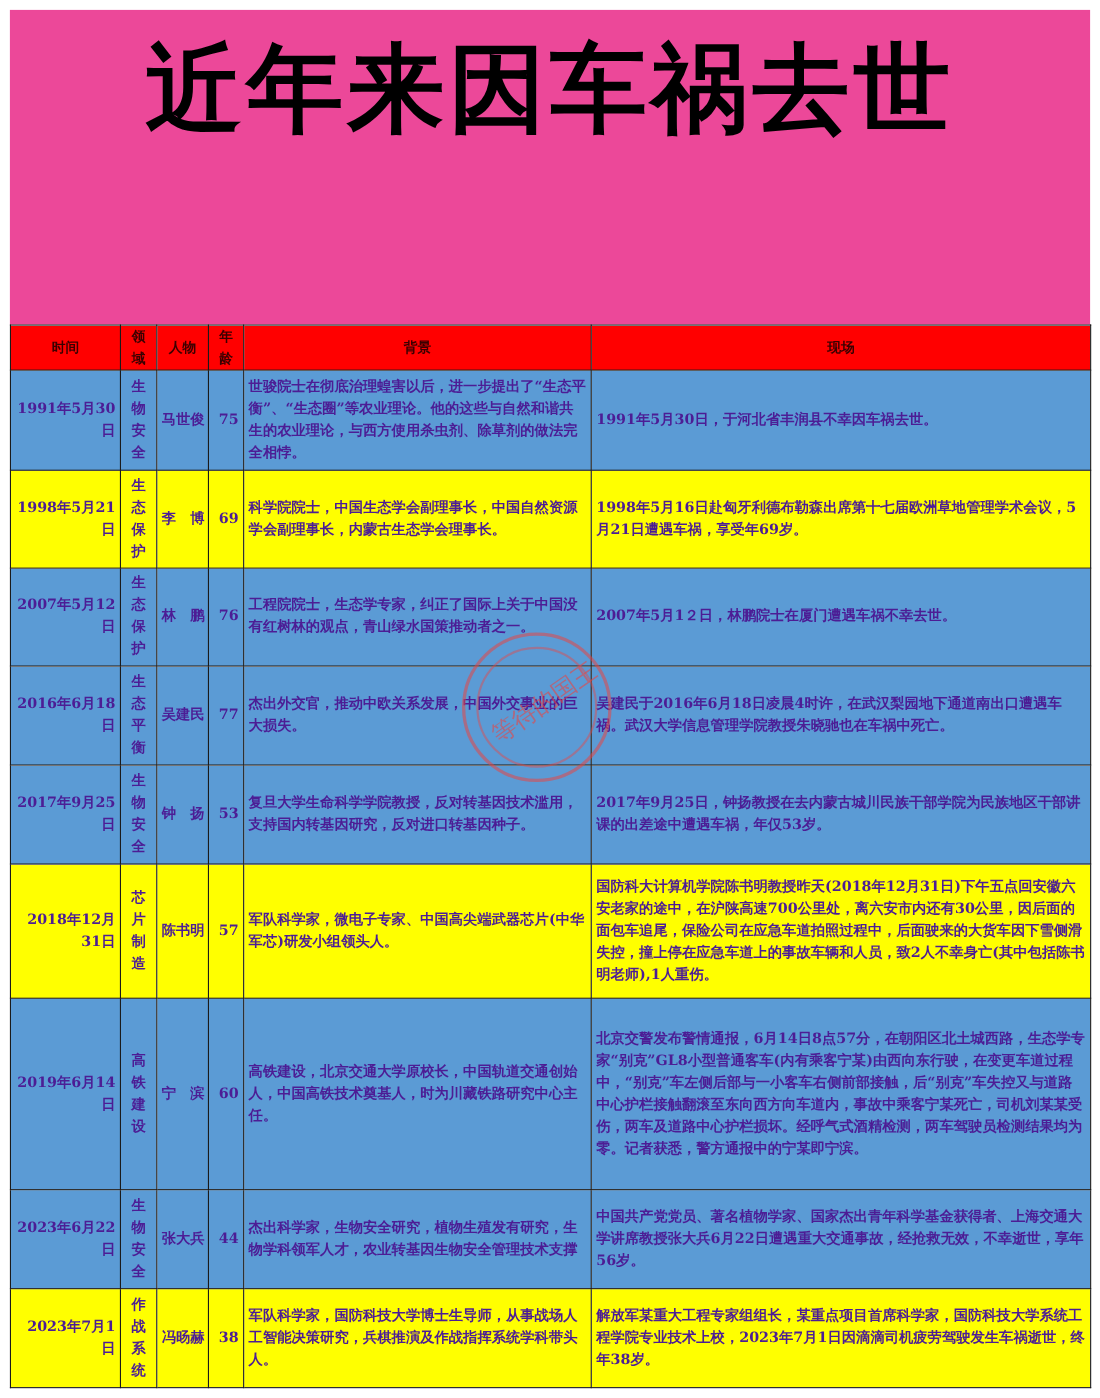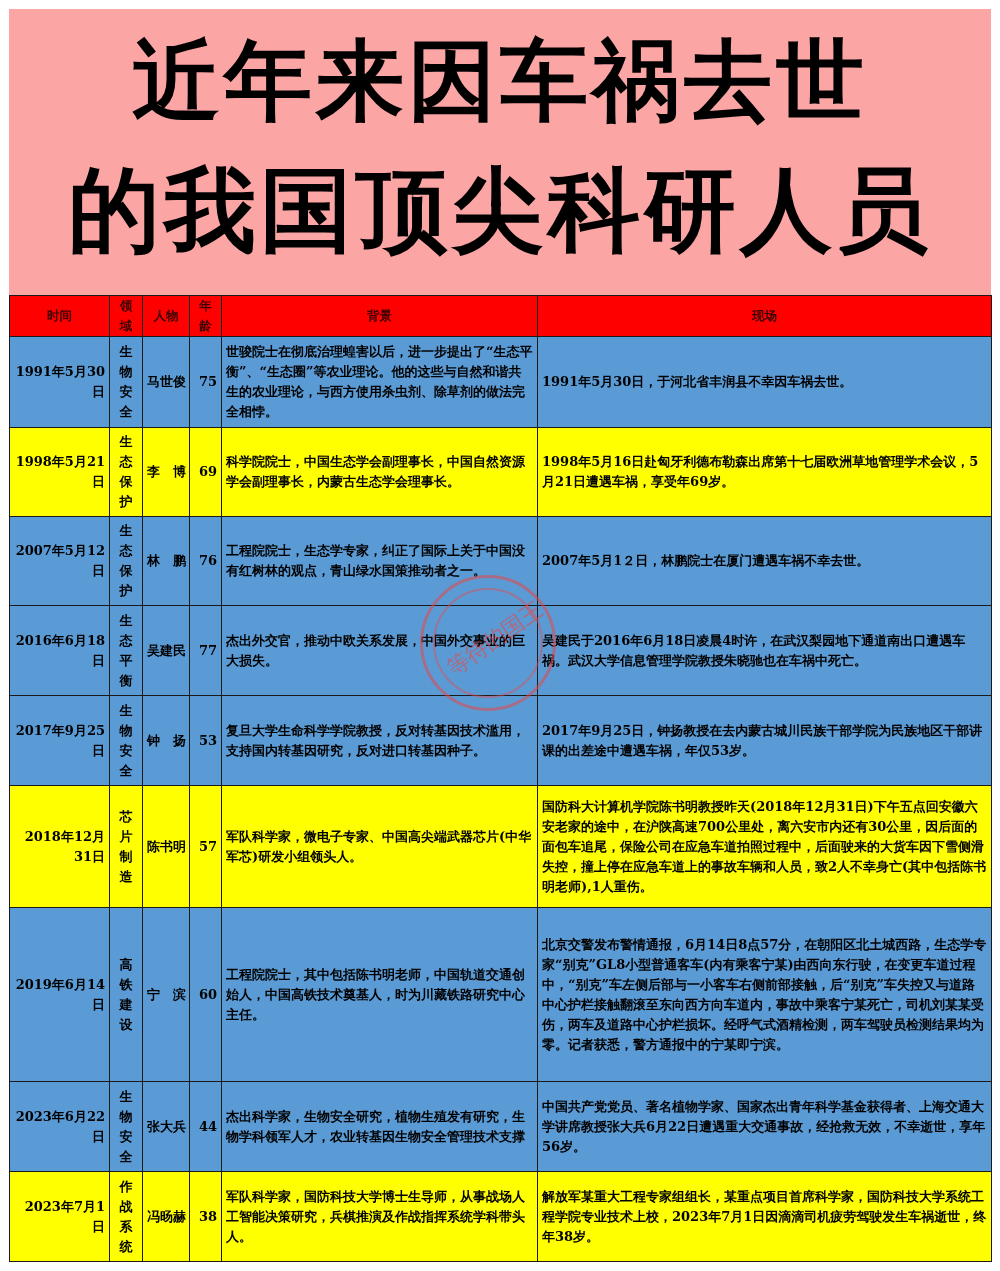--- a/index.html
+++ b/index.html
@@ -1,35 +1,35 @@
 <!DOCTYPE html>
 <html><head>
 <meta charset="utf-8">
 <style>
   html, body { margin: 0; padding: 0; background: #ffffff; }
   body { width: 1000px; height: 1271px; position: relative; overflow: hidden; font-family: "DejaVu Serif", "Liberation Serif", serif; }
   .banner {
     position: absolute; left: 9px; top: 9px; width: 982px; height: 286px;
-    background: #fca5a5;
+    background: #ec4899;
   }
   .banner .line {
     position: absolute; left: 0; width: 100%; text-align: center;
     font-family: "DejaVu Sans", "Liberation Sans", sans-serif;
     font-weight: 900; color: #000; font-size: 88px; letter-spacing: 4px;
     line-height: 100px;
   }
   .banner .l1 { top: 22px; }
   .banner .l2 { top: 152px; font-size: 92px; }
   table.grid {
     position: absolute; left: 9px; top: 295px; width: 982px;
     border-collapse: collapse; table-layout: fixed; border-radius: 31px;
   }
   table.grid td, table.grid th {
     border: 1.5px solid #1a1a1a; padding: 0 4px; vertical-align: middle;
-    font-size: 13px; font-weight: bold; color: #000000; line-height: 20px;
+    font-size: 13px; font-weight: bold; color: #4c1d95; line-height: 20px;
     overflow: hidden;
   }
   table.grid th {
     background: #FF0000; height: 40px; text-align: center; color: #3a0000;
     font-family: "DejaVu Sans", "Liberation Sans", sans-serif; font-size: 12.5px;
   }
   tr.blue td { background: #5B9BD5; }
   tr.yellow td { background: #FFFF00; }
   td.c-date { text-align: right; padding: 0 2px; font-size: 12.5px; }
   td.c-field { text-align: center; padding: 0 1px; font-size: 13px; line-height: 19px; }
@@ -48,21 +48,20 @@
     position: absolute; left: 12px; top: 46px; width: 120px; text-align: center;
     color: rgba(230,70,70,0.6); font-family: "DejaVu Sans", sans-serif; font-size: 22px;
     transform: rotate(-35deg);
   }
 </style>
 </head>
 <body>
 
 <div class="banner">
   <div class="line l1">近年来因车祸去世</div>
-  <div class="line l2">的我国顶尖科研人员</div>
 </div>
 
 <table class="grid">
   <colgroup>
     <col style="width:100px">
       <col style="width:33px">
       <col style="width:47px">
       <col style="width:32px">
       <col style="width:316px">
       <col style="width:454px">
@@ -124,21 +123,21 @@
       <td class="c-name">陈书明</td>
       <td class="c-age">57</td>
       <td class="c-bg">军队科学家，微电子专家、中国高尖端武器芯片(中华军芯)研发小组领头人。</td>
       <td class="c-scene">国防科大计算机学院陈书明教授昨天(2018年12月31日)下午五点回安徽六安老家的途中，在沪陕高速700公里处，离六安市内还有30公里，因后面的面包车追尾，保险公司在应急车道拍照过程中，后面驶来的大货车因下雪侧滑失控，撞上停在应急车道上的事故车辆和人员，致2人不幸身亡(其中包括陈书明老师),1人重伤。</td>
     </tr>
     <tr class="blue" style="height:174px">
       <td class="c-date">2019年6月14日</td>
       <td class="c-field">高铁建设</td>
       <td class="c-name">宁　滨</td>
       <td class="c-age">60</td>
-      <td class="c-bg">工程院院士，其中包括陈书明老师，中国轨道交通创始人，中国高铁技术奠基人，时为川藏铁路研究中心主任。</td>
+      <td class="c-bg">高铁建设，北京交通大学原校长，中国轨道交通创始人，中国高铁技术奠基人，时为川藏铁路研究中心主任。</td>
       <td class="c-scene">北京交警发布警情通报，6月14日8点57分，在朝阳区北土城西路，生态学专家“别克”GL8小型普通客车(内有乘客宁某)由西向东行驶，在变更车道过程中，“别克”车左侧后部与一小客车右侧前部接触，后“别克”车失控又与道路中心护栏接触翻滚至东向西方向车道内，事故中乘客宁某死亡，司机刘某某受伤，两车及道路中心护栏损坏。经呼气式酒精检测，两车驾驶员检测结果均为零。记者获悉，警方通报中的宁某即宁滨。</td>
     </tr>
     <tr class="blue" style="height:90px">
       <td class="c-date">2023年6月22日</td>
       <td class="c-field">生物安全</td>
       <td class="c-name">张大兵</td>
       <td class="c-age">44</td>
       <td class="c-bg">杰出科学家，生物安全研究，植物生殖发有研究，生物学科领军人才，农业转基因生物安全管理技术支撑</td>
       <td class="c-scene">中国共产党党员、著名植物学家、国家杰出青年科学基金获得者、上海交通大学讲席教授张大兵6月22日遭遇重大交通事故，经抢救无效，不幸逝世，享年56岁。</td>
     </tr>

